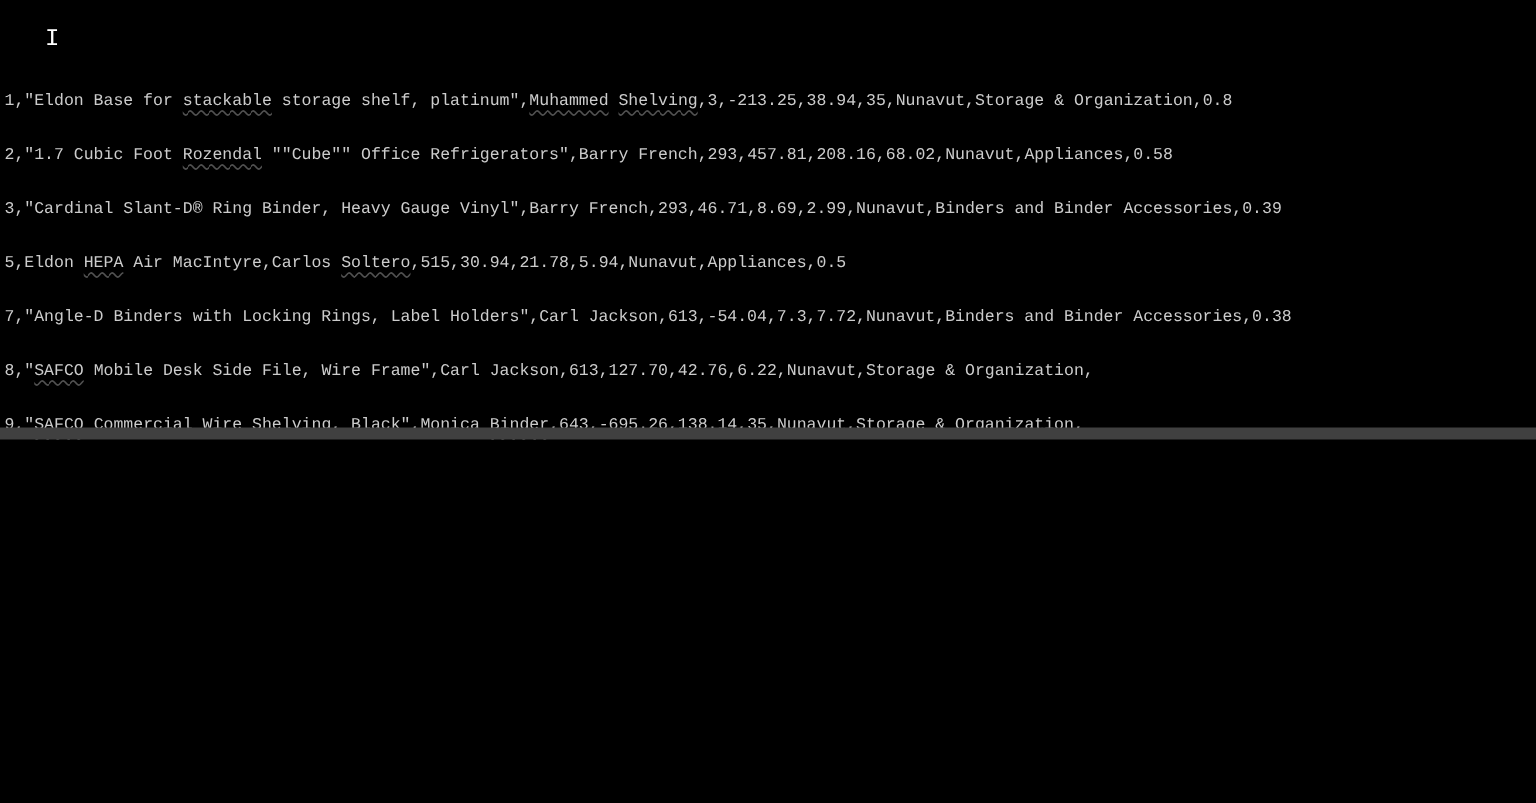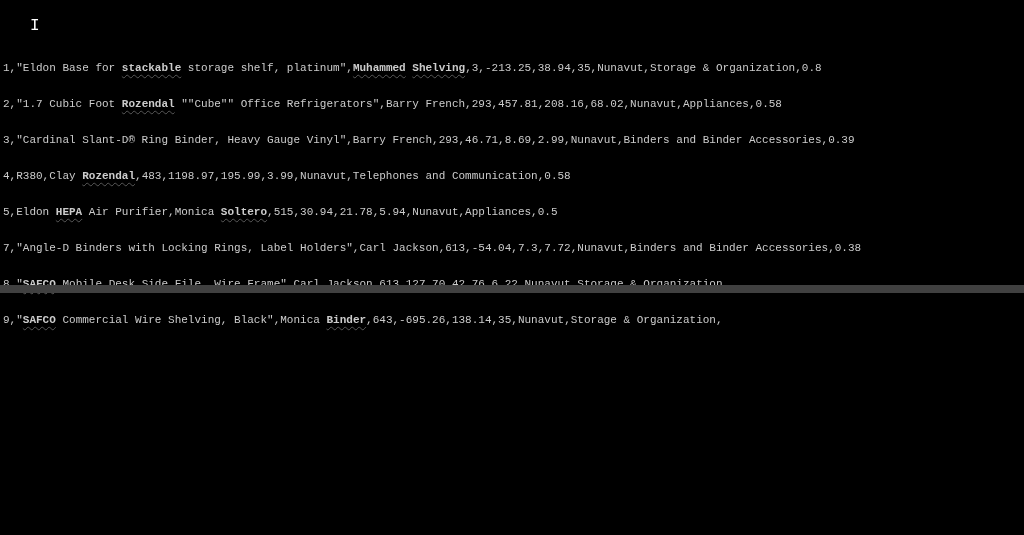--- a/index.html
+++ b/index.html
@@ -42,42 +42,40 @@
     }
     .line {
       display: block;
     }
     .u {
       text-decoration-line: underline;
       text-decoration-style: wavy;
       text-decoration-thickness: 1px;
       text-decoration-color: rgba(180,180,180,0.45);
       text-underline-offset: 3px;
-      font-weight: bold;
     }
     .hr-divider {
       position: absolute;
       left: 0;
       right: 0;
       top: 285px;
       height: 8px;
       background: #404040;
     }
   </style>
 </head>
 <body>
 
 <div class="editor-wrap">
   <div class="cursor">I</div>
 
   <div class="text-area">
     <span class="line"><span>1,"Eldon Base for </span><span class="u">stackable</span><span> storage shelf, platinum",</span><span class="u">Muhammed</span><span> </span><span class="u">Shelving</span><span>,3,-213.25,38.94,35,Nunavut,Storage &amp; Organization,0.8</span></span>
     <span class="line"><span>2,"1.7 Cubic Foot </span><span class="u">Rozendal</span><span> ""Cube"" Office Refrigerators",Barry French,293,457.81,208.16,68.02,Nunavut,Appliances,0.58</span><span class="u"></span><span></span><span class="u"></span><span></span></span>
     <span class="line"><span>3,"Cardinal Slant-D® Ring Binder, Heavy Gauge Vinyl",Barry French,293,46.71,8.69,2.99,Nunavut,Binders and Binder Accessories,0.39</span><span class="u"></span><span></span><span class="u"></span><span></span><span class="u"></span><span></span></span>
-    <span class="line"><span>4,R380,Clay </span><span class="u">Rozendal</span><span>,483,1198.97,195.99,3.99,Nunavut,Telephones and Communication,0.58</span><span class="u"></span><span></span><span class="u"></span><span></span></span>
-    <span class="line"><span>5,Eldon </span><span class="u">HEPA</span><span> Air Purifier,Monica </span><span class="u">Soltero</span><span>,515,30.94,21.78,5.94,Nunavut,Appliances,0.5</span><span class="u"></span><span></span></span>
+    <span class="line"><span>5,Eldon </span><span class="u">HEPA</span><span> Air MacIntyre,Carlos </span><span class="u">Soltero</span><span>,515,30.94,21.78,5.94,Nunavut,Appliances,0.5</span><span class="u"></span><span></span></span>
     <span class="line"><span>7,"Angle-D Binders with Locking Rings, Label Holders",Carl Jackson,613,-54.04,7.3,7.72,Nunavut,Binders and Binder Accessories,0.38</span><span class="u"></span><span></span><span class="u"></span><span></span><span class="u"></span><span></span></span>
     <span class="line"><span>8,"</span><span class="u">SAFCO</span><span> Mobile Desk Side File, Wire Frame",Carl Jackson,613,127.70,42.76,6.22,Nunavut,Storage &amp; Organization,</span><span class="u"></span><span></span><span class="u"></span><span></span></span>
     <span class="line"><span>9,"</span><span class="u">SAFCO</span><span> Commercial Wire Shelving, Black",Monica </span><span class="u">Binder</span><span>,643,-695.26,138.14,35,Nunavut,Storage &amp; Organization,</span><span class="u"></span><span></span></span>
   </div>
 
   <div class="hr-divider"></div>
 </div>
 
 </body></html>

